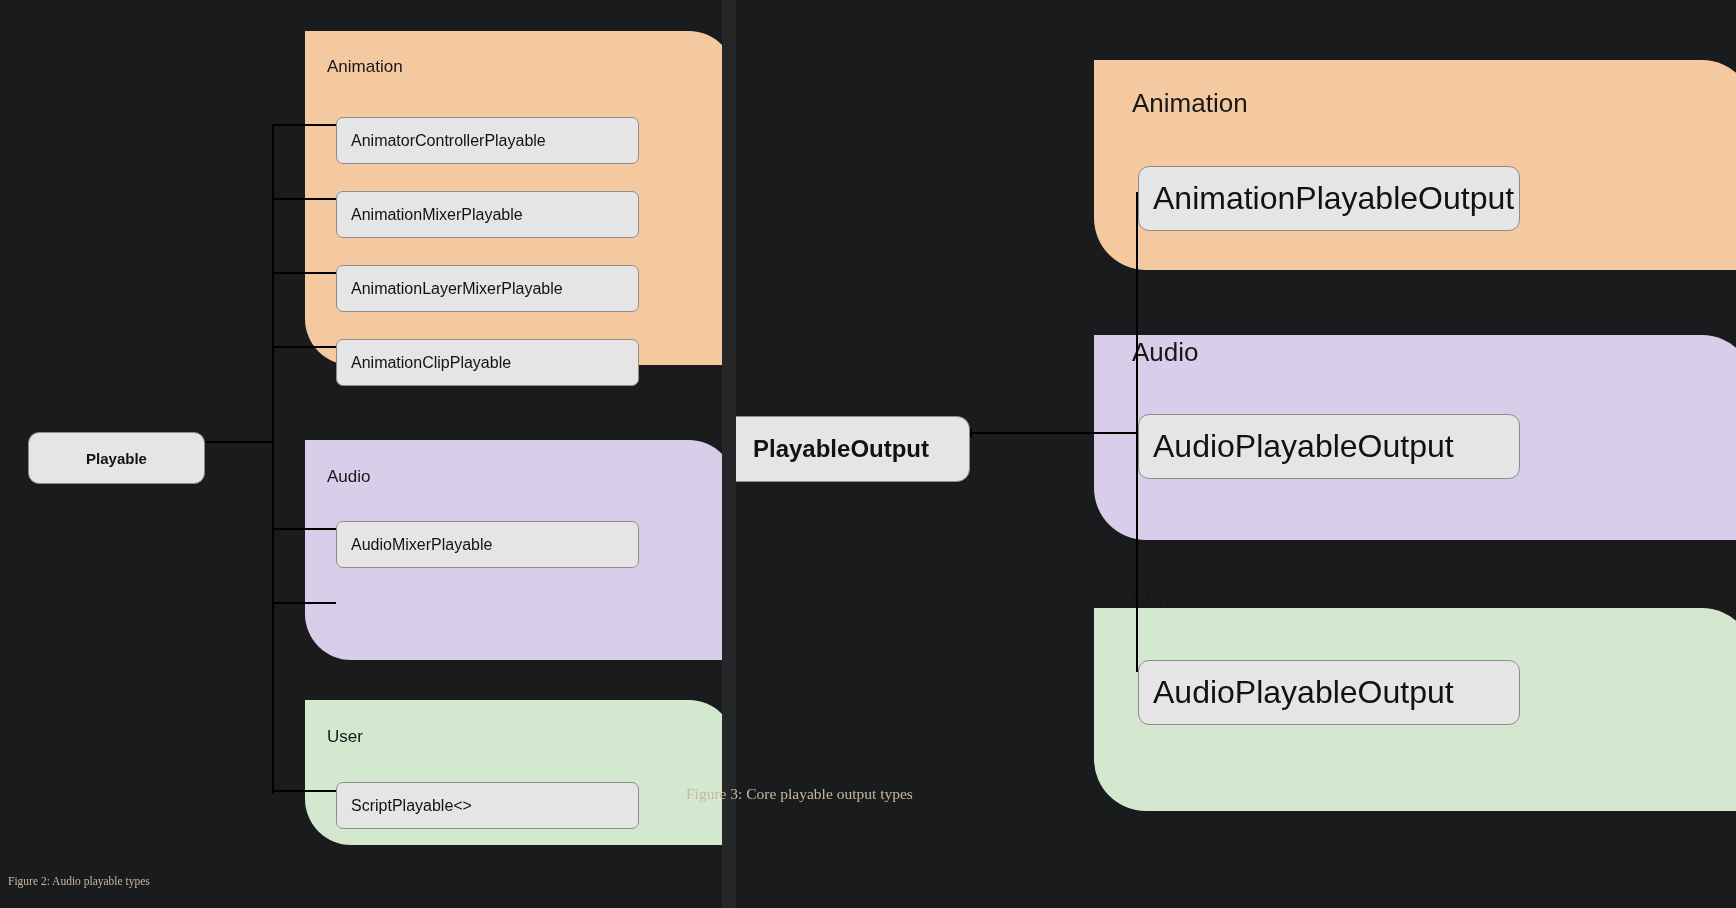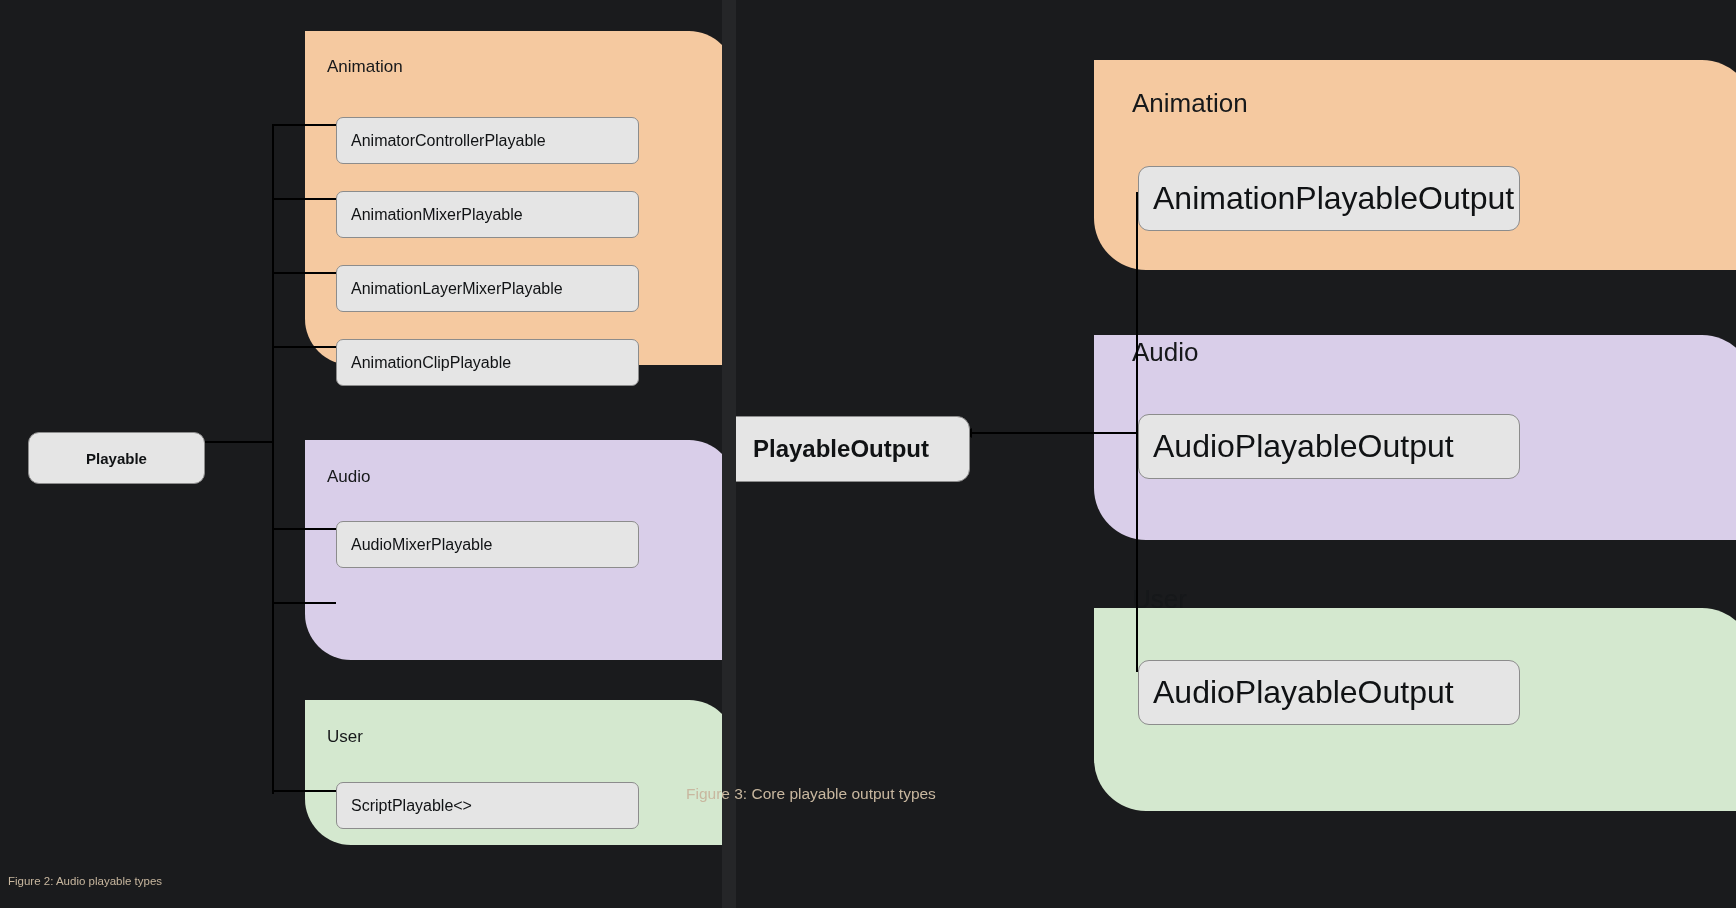--- a/index.html
+++ b/index.html
@@ -34,21 +34,21 @@
 
   
   .ln{position:absolute;background:#000000;}
   .ln.h{height:1.6px;}
   .ln.v{width:1.6px;}
   .arrow-head{position:absolute;width:0;height:0;
     border-top:5px solid transparent;border-bottom:5px solid transparent;
     border-right:8px solid #000;}
 
   
-  .caption{position:absolute;color:#c8b79f;white-space:nowrap;}
+  .caption{position:absolute;color:#c8b79f;white-space:nowrap;font-family:Liberation Serif, serif;}
   #caption-left{left:8px;top:875px;font-size:11.5px;}
   #caption-right{left:686px;top:785px;font-size:15.5px;}
 
   
   #lp-anim   {left:305px; top:31px;  width:430px; height:334px;
               border-top-right-radius:46px;border-bottom-left-radius:46px;}
   #lp-audio  {left:305px; top:440px; width:430px; height:220px;
               border-top-right-radius:46px;border-bottom-left-radius:46px;}
   #lp-user   {left:305px; top:700px; width:430px; height:145px;
               border-top-right-radius:46px;border-bottom-left-radius:46px;}

